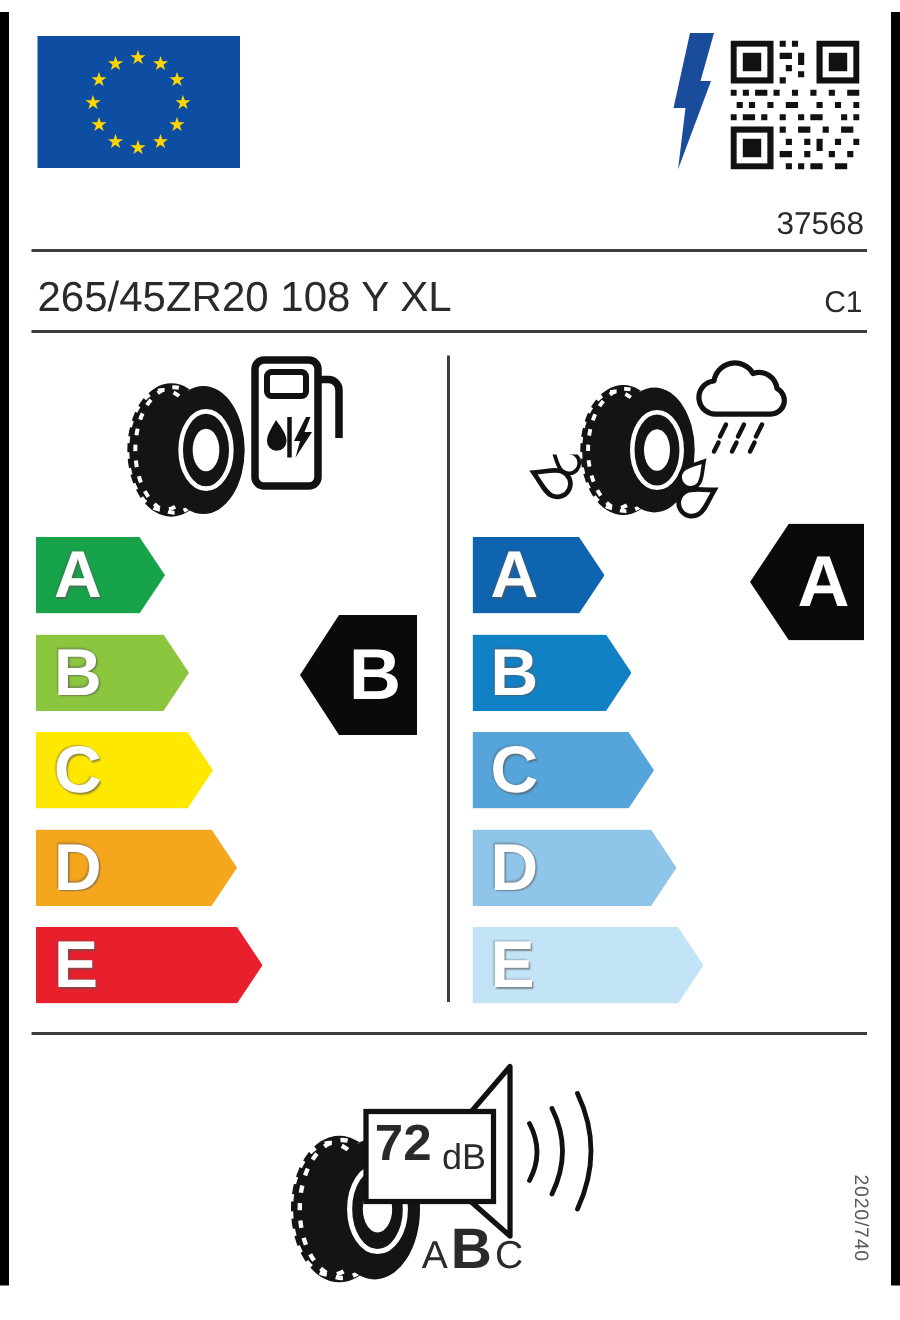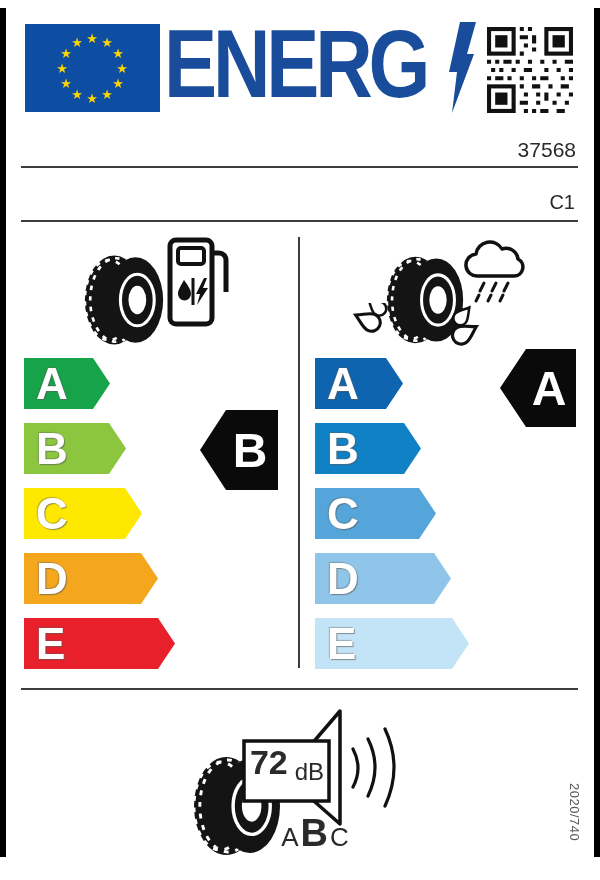--- a/index.html
+++ b/index.html
@@ -79,23 +79,20 @@
     <span class="eu-star" style="left:93px;top:59px;color:#ffd500;">★</span>
     <span class="eu-star" style="left:82px;top:70px;color:#ffd500;">★</span>
     <span class="eu-star" style="left:67px;top:74px;color:#ffd500;">★</span>
     <span class="eu-star" style="left:52px;top:70px;color:#ffd500;">★</span>
     <span class="eu-star" style="left:41px;top:59px;color:#ffd500;">★</span>
     <span class="eu-star" style="left:37px;top:44px;color:#ffd500;">★</span>
     <span class="eu-star" style="left:41px;top:29px;color:#ffd500;">★</span>
     <span class="eu-star" style="left:52px;top:18px;color:#ffd500;">★</span>
   </div>
 
-  <div class="energ-logo">
-    <span class="energ-text" style="color:#1a4c9c;">ENERG</span>
-  </div>
   <svg class="bolt" width="32" height="92" viewBox="0 0 32 92">
     <polygon points="13,0 29,0 20,32 27,32 5,91 10,50 2,50" fill="#1a4c9c"></polygon>
   </svg>
 
   <svg class="qr" viewBox="0 0 84 84">
     <rect x="0" y="0" width="84" height="84" fill="#fff"></rect>
     <g fill="#111">
       <rect x="0" y="0" width="28" height="28"></rect>
         <rect x="4" y="4" width="20" height="20" fill="#fff"></rect>
         <rect x="8" y="8" width="12" height="12"></rect>
@@ -112,20 +109,21 @@
                M32,56h4v4h-4z M44,56h8v4h-8z M60,56h4v4h-4z M72,56h8v4h-8z
                M36,64h4v4h-4z M48,64h4v4h-4z M56,64h4v8h-4z M68,64h4v4h-4z M80,64h4v4h-4z
                M32,72h8v4h-8z M48,72h4v4h-4z M64,72h4v4h-4z M76,72h4v4h-4z
                M36,80h4v4h-4z M44,80h4v4h-4z M52,80h8v4h-8z M68,80h8v4h-8z"></path>
     </g>
   </svg>
 
   <div class="article-number">37568</div>
   <div class="rule rule1"></div>
 
+  <div class="tyre-size">265/45ZR20 108 Y XL</div>
   <div class="tyre-class">C1</div>
   <div class="rule rule2"></div>
 
   <div class="v-divider"></div>
 
   <div class="fuel-col">
     <svg class="icon-abs" style="left:84px;top:252px;" width="80" height="96" viewBox="0 0 90 104">
       <ellipse cx="34" cy="52" rx="33" ry="50" fill="#141414"></ellipse>
       <ellipse cx="28" cy="52" rx="27" ry="45" fill="none" stroke="#fff" stroke-width="3" stroke-dasharray="5 7"></ellipse>
       <ellipse cx="36" cy="52" rx="29" ry="47" fill="none" stroke="#fff" stroke-width="3" stroke-dasharray="5 7"></ellipse>

